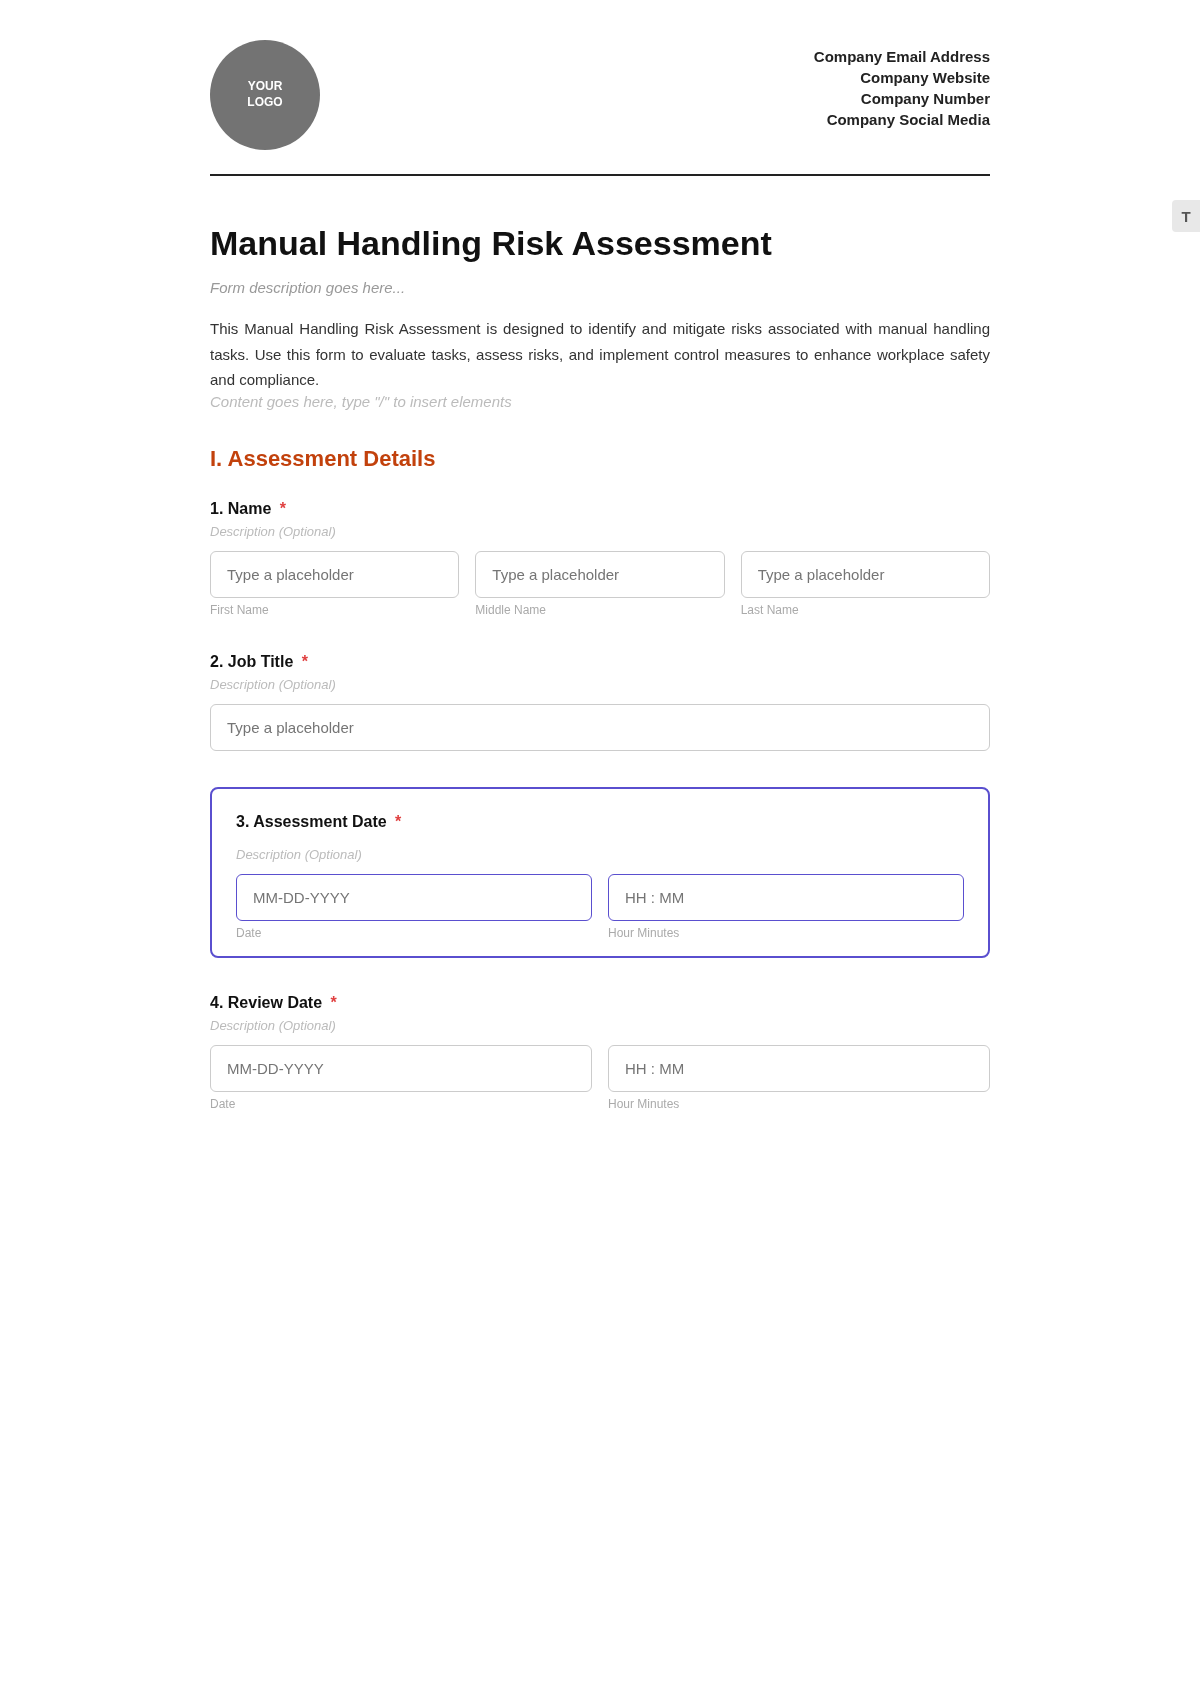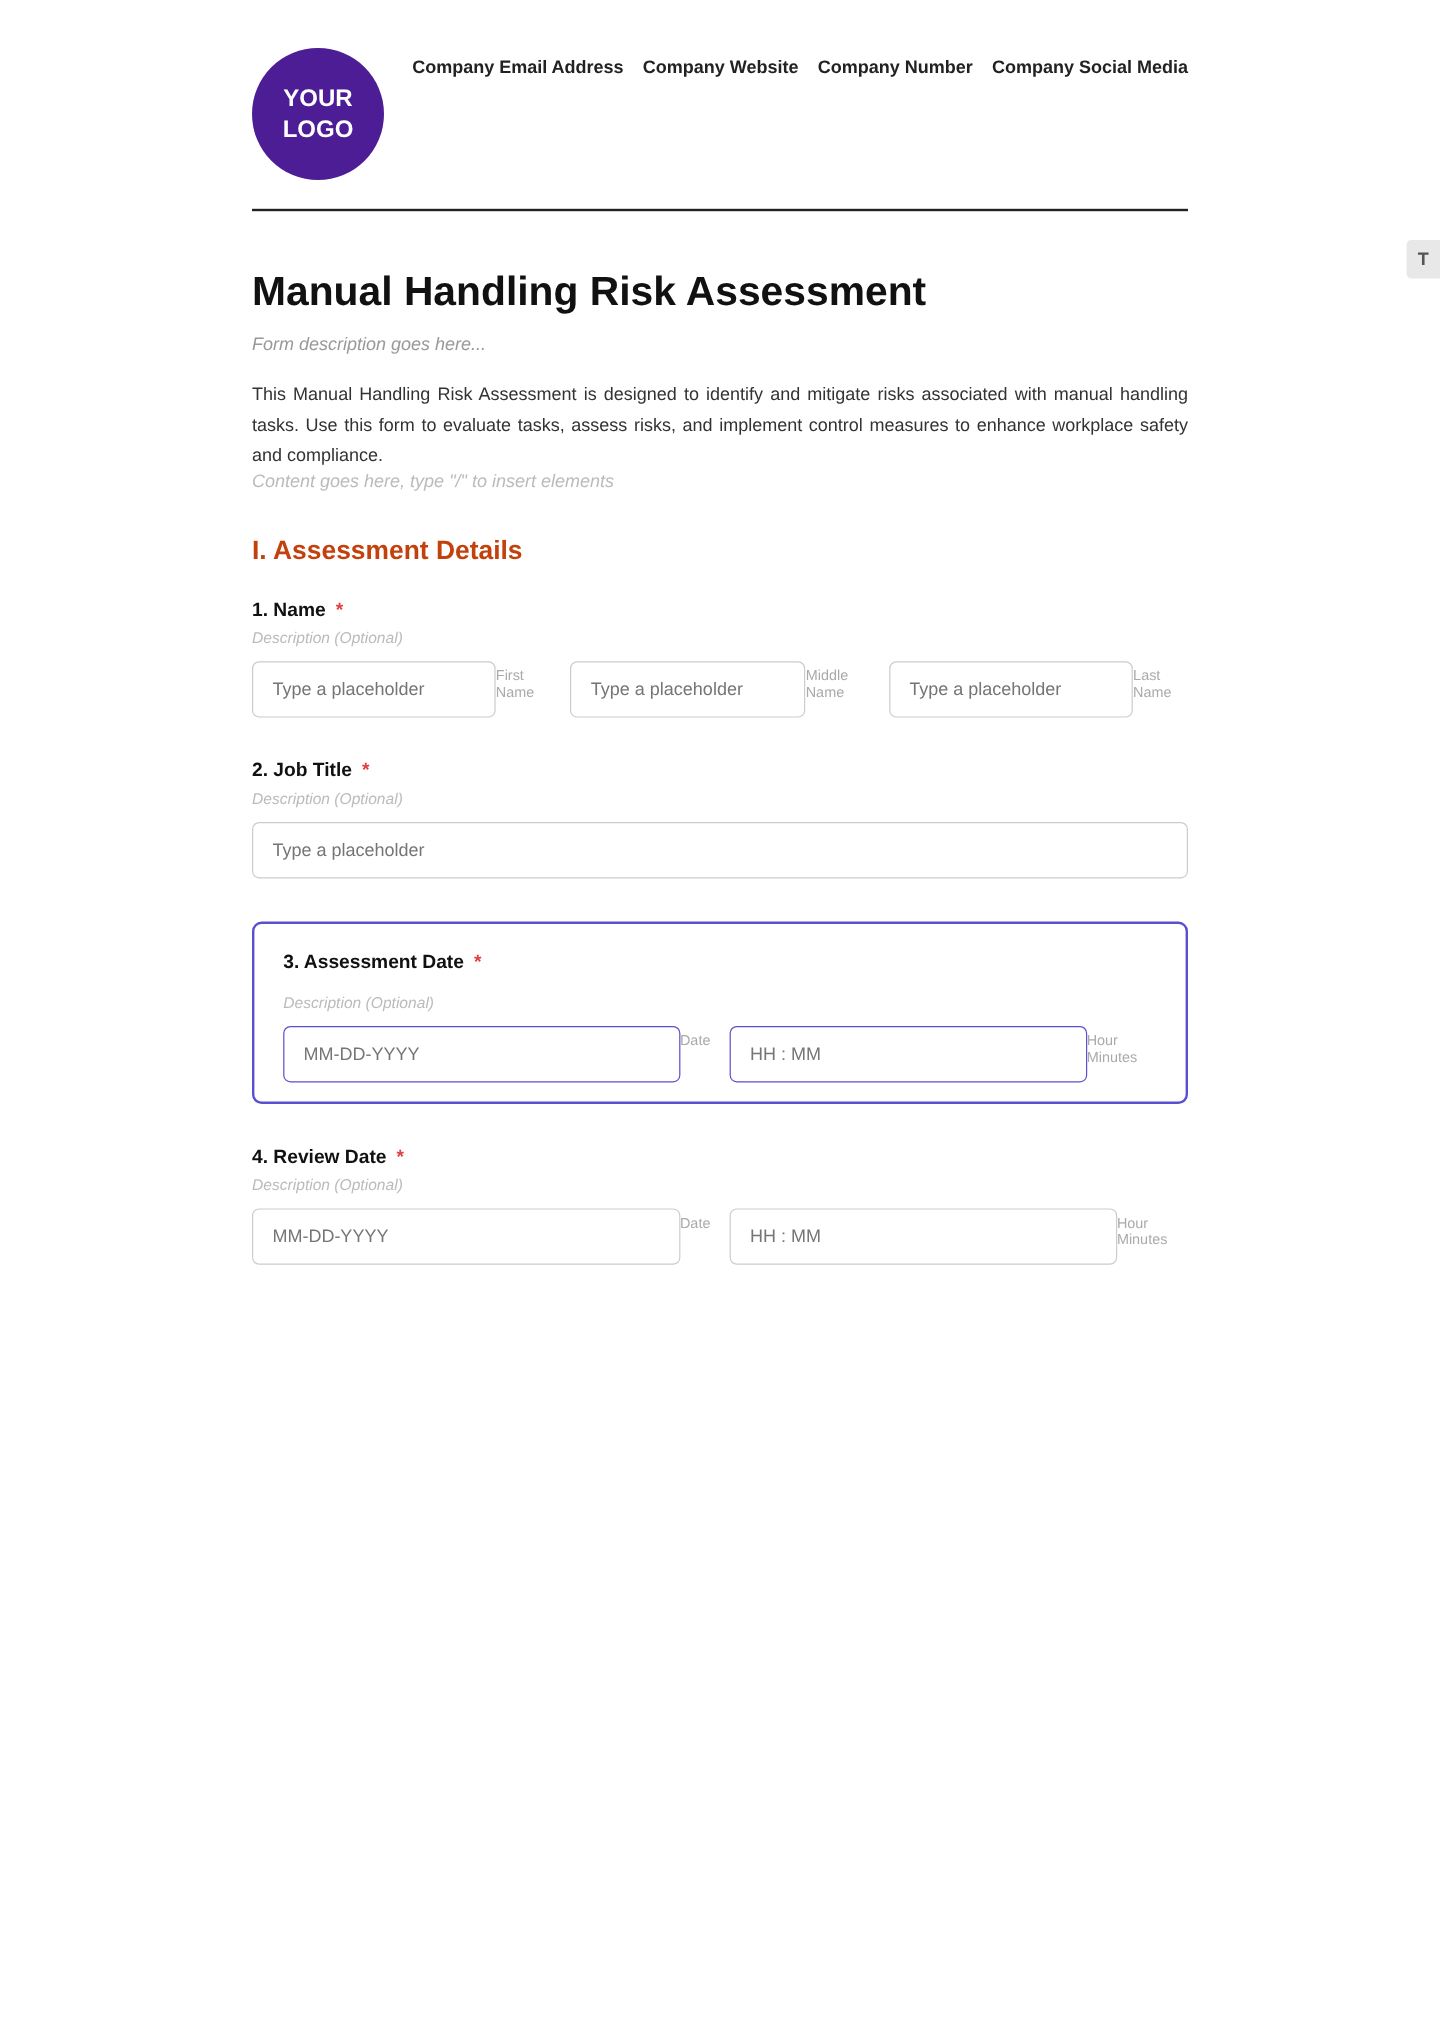--- a/index.html
+++ b/index.html
@@ -19,38 +19,38 @@
     
     .header {
       display: flex;
       justify-content: space-between;
       align-items: flex-start;
       margin-bottom: 24px;
     }
     .logo-circle {
       width: 110px;
       height: 110px;
-      background: #4c1d95;
+      background: #737373;
       border-radius: 50%;
       display: flex;
       flex-direction: column;
       align-items: center;
       justify-content: center;
       color: #fff;
       font-weight: bold;
-      font-size: 20px;
+      font-size: 12px;
       line-height: 1.3;
       text-align: center;
       flex-shrink: 0;
     }
     .company-info {
       text-align: right;
       display: flex;
-      flex-direction: row;
-      gap: 16px;
+      flex-direction: column;
+      gap: 4px;
       padding-top: 8px;
     }
     .company-info-item {
       font-size: 15px;
       font-weight: 600;
       color: #222;
     }
     .header-divider {
       border: none;
       border-top: 2px solid #222;
@@ -125,21 +125,21 @@
       font-size: 13px;
       margin-bottom: 12px;
     }
     
     .input-row {
       display: flex;
       gap: 16px;
     }
     .input-col {
       display: flex;
-      flex-direction: row;
+      flex-direction: column;
       flex: 1;
     }
     .input-box {
       border: 1.5px solid #ccc;
       border-radius: 6px;
       padding: 14px 16px;
       font-size: 15px;
       color: #aaa;
       background: #fff;
       outline: none;

